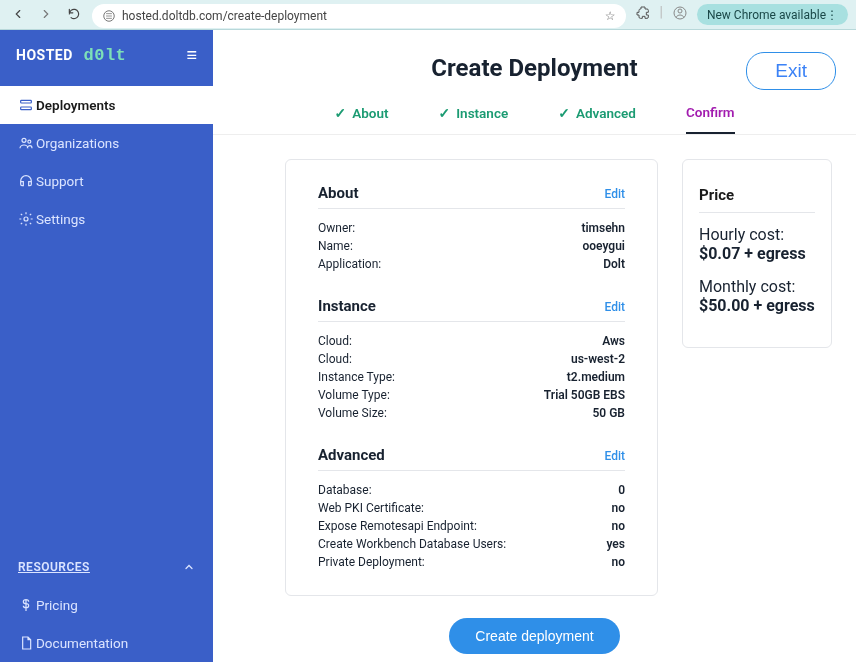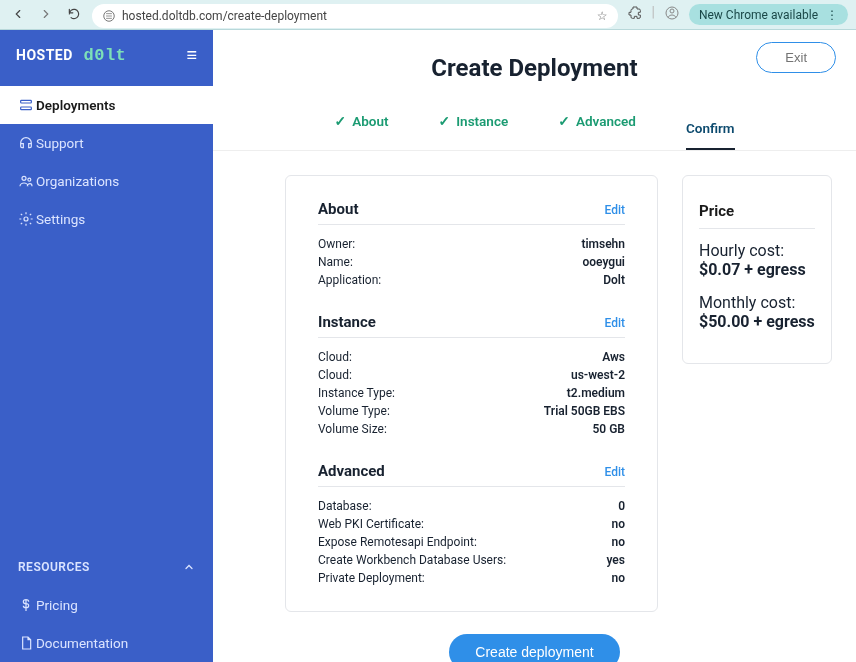--- a/index.html
+++ b/index.html
@@ -5,46 +5,46 @@
 * { box-sizing: border-box; margin: 0; padding: 0; }
 body { font-family: -apple-system, BlinkMacSystemFont, "Segoe UI", Roboto, sans-serif; font-size: 14px; color: #1a1a1a; background: #fff; width: 856px; height: 662px; overflow: hidden; }
 
 
 .browser-chrome { display: flex; background: #dff1f2; border-bottom: 1px solid #b8d8da; padding: 4px 8px; gap: 8px; height: 30px; }
 .nav-arrow { width: 20px; height: 20px; display: flex; align-items: center; justify-content: center; color: #777; cursor: pointer; }
 .nav-arrow.enabled { color: #444; }
 .url-bar { flex: 1; display: flex; align-items: center; background: #fff; border-radius: 14px; height: 24px; padding: 0 10px; gap: 6px; font-size: 12px; color: #444; }
 .url-bar .site-icon { width: 14px; height: 14px; }
 .ext-icon { width: 18px; height: 18px; display:flex;align-items:center;justify-content:center;color:#555; }
-.chrome-badge { background: #a8e0e0; color: #1a4848; border-radius: 12px; padding: 3px 10px; font-size: 12px; display:flex;align-items:center;gap:8px; }
+.chrome-badge { background: #a8e0e0; color: #1a4848; border-radius: 12px; padding: 3px 10px; font-size: 12px; display:flex;align-items:center;gap:0; }
 
 
 .app { display: flex; height: 632px; }
 .sidebar { width: 213px; background: #3a5fc8; color: #fff; display: flex; flex-direction: column; }
 .sidebar-top { display: flex; align-items: center; justify-content: space-between; padding: 14px 16px 20px; }
 .logo { font-weight: 700; font-size: 14px; letter-spacing: 0.5px; }
 .logo .accent { font-family: "Courier New", monospace; color: #7de0b8; font-weight:700; font-size:17px;margin-top:23px; }
 .hamburger { font-size: 18px; color: #fff; cursor:pointer; }
 .nav-item { display: flex; align-items: center; gap: 2px; padding: 11px 18px; font-size: 13.5px; color: #dbe4ff; cursor: pointer; }
 .nav-item.active { background: #fff; color: #1a1a1a; font-weight: 600; border-radius: 0; }
 .nav-item.active .nav-icon { color: #3a5fc8; }
 .nav-icon { width: 16px; height: 16px; display:flex;align-items:center;justify-content:center; }
 .sidebar-spacer { flex: 1; }
-.resources-header { display: flex; justify-content: space-between; align-items: center; padding: 12px 18px; font-size: 12px; font-weight: 600; letter-spacing: 0.5px; color: #dbe4ff; cursor:pointer; }
+.resources-header { display: flex; justify-content: space-between; align-items: center; padding: 12px 18px; font-size: 12px; font-weight: 600; letter-spacing: 0.5px; color: #dbe4ff; cursor:pointer;text-decoration:underline; }
 
 .main { flex: 1; background: #fff; overflow-y: auto; position: relative; }
 .header { display: flex; align-items: center; justify-content: center; padding: 24px 30px 8px; position: relative; }
 .page-title { font-size: 24px; font-weight: 700; color: #182230; }
-.exit-btn { position: absolute; right: 20px; top: 12px; border: 1px solid #2f8fe8; color: #737373; background: #fff; border-radius: 18px; padding: 7px 28px; font-size: 13px; font-weight: 500; cursor:pointer; }
+.exit-btn { position: absolute; right: 20px; top: 22px; border: 1px solid #2f8fe8; color: #3b82f6; background: #fff; border-radius: 18px; padding: 7px 28px; font-size: 19px; font-weight: 500; cursor:pointer; }
 
 .steps { display: flex; justify-content: center; gap: 50px; border-bottom: 1px solid #eee; padding: 14px 0 0; }
 .step { display: flex; align-items: center; gap: 6px; font-size: 13.5px; font-weight: 600; padding-bottom: 12px; cursor:pointer; }
 .step.done { color: #1b9b72; }
 .step.done .check { color: #1b9b72; }
-.step.current { color: #0c4a6e; border-bottom: 2.5px solid #182230; margin-top: 16px; }
+.step.current { color: #a21caf; border-bottom: 2.5px solid #182230; }
 .check { font-size: 14px; font-weight: 700; }
 
 .content { display: flex; gap: 24px; padding: 24px 24px 12px; align-items: flex-start; }
 .card { background: #fff; border: 1px solid #e4e6ea; border-radius: 6px; padding: 24px 32px; }
 .summary-card { flex: 1; max-width: 400px; margin-left: 48px; }
 .price-card { width: 150px; padding: 18px 16px; }
 
 .section { margin-bottom: 24px; }
 .section:last-child { margin-bottom: 0; }
 .section-header { display: flex; justify-content: space-between; align-items: baseline; border-bottom: 1px solid #e4e6ea; padding-bottom: 6px; margin-bottom: 10px; }
@@ -128,34 +128,34 @@
         <svg width="16" height="16" viewBox="0 0 24 24">
             <rect x="4" y="5" width="16" height="4" rx="1" fill="none" stroke="currentColor" stroke-width="1.8"></rect>
             <rect x="4" y="15" width="16" height="4" rx="1" fill="none" stroke="currentColor" stroke-width="1.8"></rect>
           </svg>
       </span>
       <span>Deployments</span>
     </div>
     <div class="nav-item">
       <span class="nav-icon">
         <svg width="16" height="16" viewBox="0 0 24 24">
-            <path d="M4 12a8 8 0 0 1 16 0v5a2 2 0 0 1-2 2h-2v-6h4M4 12v5a2 2 0 0 0 2 2h2v-6H4" fill="none" stroke="currentColor" stroke-width="1.8"></path>
-          </svg>
-      </span>
-      <span>Support</span>
-    </div>
-    <div class="nav-item">
-      <span class="nav-icon">
-        <svg width="16" height="16" viewBox="0 0 24 24">
             <circle cx="9" cy="8" r="3" fill="none" stroke="currentColor" stroke-width="1.8"></circle>
             <circle cx="17" cy="10" r="2.2" fill="none" stroke="currentColor" stroke-width="1.8"></circle>
             <path d="M3 20c0-3 3-5 6-5s6 2 6 5M14 20c0-2 2-4 4-4s3 1 3 4" fill="none" stroke="currentColor" stroke-width="1.8"></path>
           </svg>
       </span>
       <span>Organizations</span>
+    </div>
+    <div class="nav-item">
+      <span class="nav-icon">
+        <svg width="16" height="16" viewBox="0 0 24 24">
+            <path d="M4 12a8 8 0 0 1 16 0v5a2 2 0 0 1-2 2h-2v-6h4M4 12v5a2 2 0 0 0 2 2h2v-6H4" fill="none" stroke="currentColor" stroke-width="1.8"></path>
+          </svg>
+      </span>
+      <span>Support</span>
     </div>
     <div class="nav-item">
       <span class="nav-icon">
         <svg width="16" height="16" viewBox="0 0 24 24">
             <circle cx="12" cy="12" r="3" fill="none" stroke="currentColor" stroke-width="1.8"></circle>
             <path d="M12 2v3M12 19v3M4.2 4.2l2.1 2.1M17.7 17.7l2.1 2.1M2 12h3M19 12h3M4.2 19.8l2.1-2.1M17.7 6.3l2.1-2.1" stroke="currentColor" stroke-width="1.8"></path>
           </svg>
       </span>
       <span>Settings</span>
     </div>

